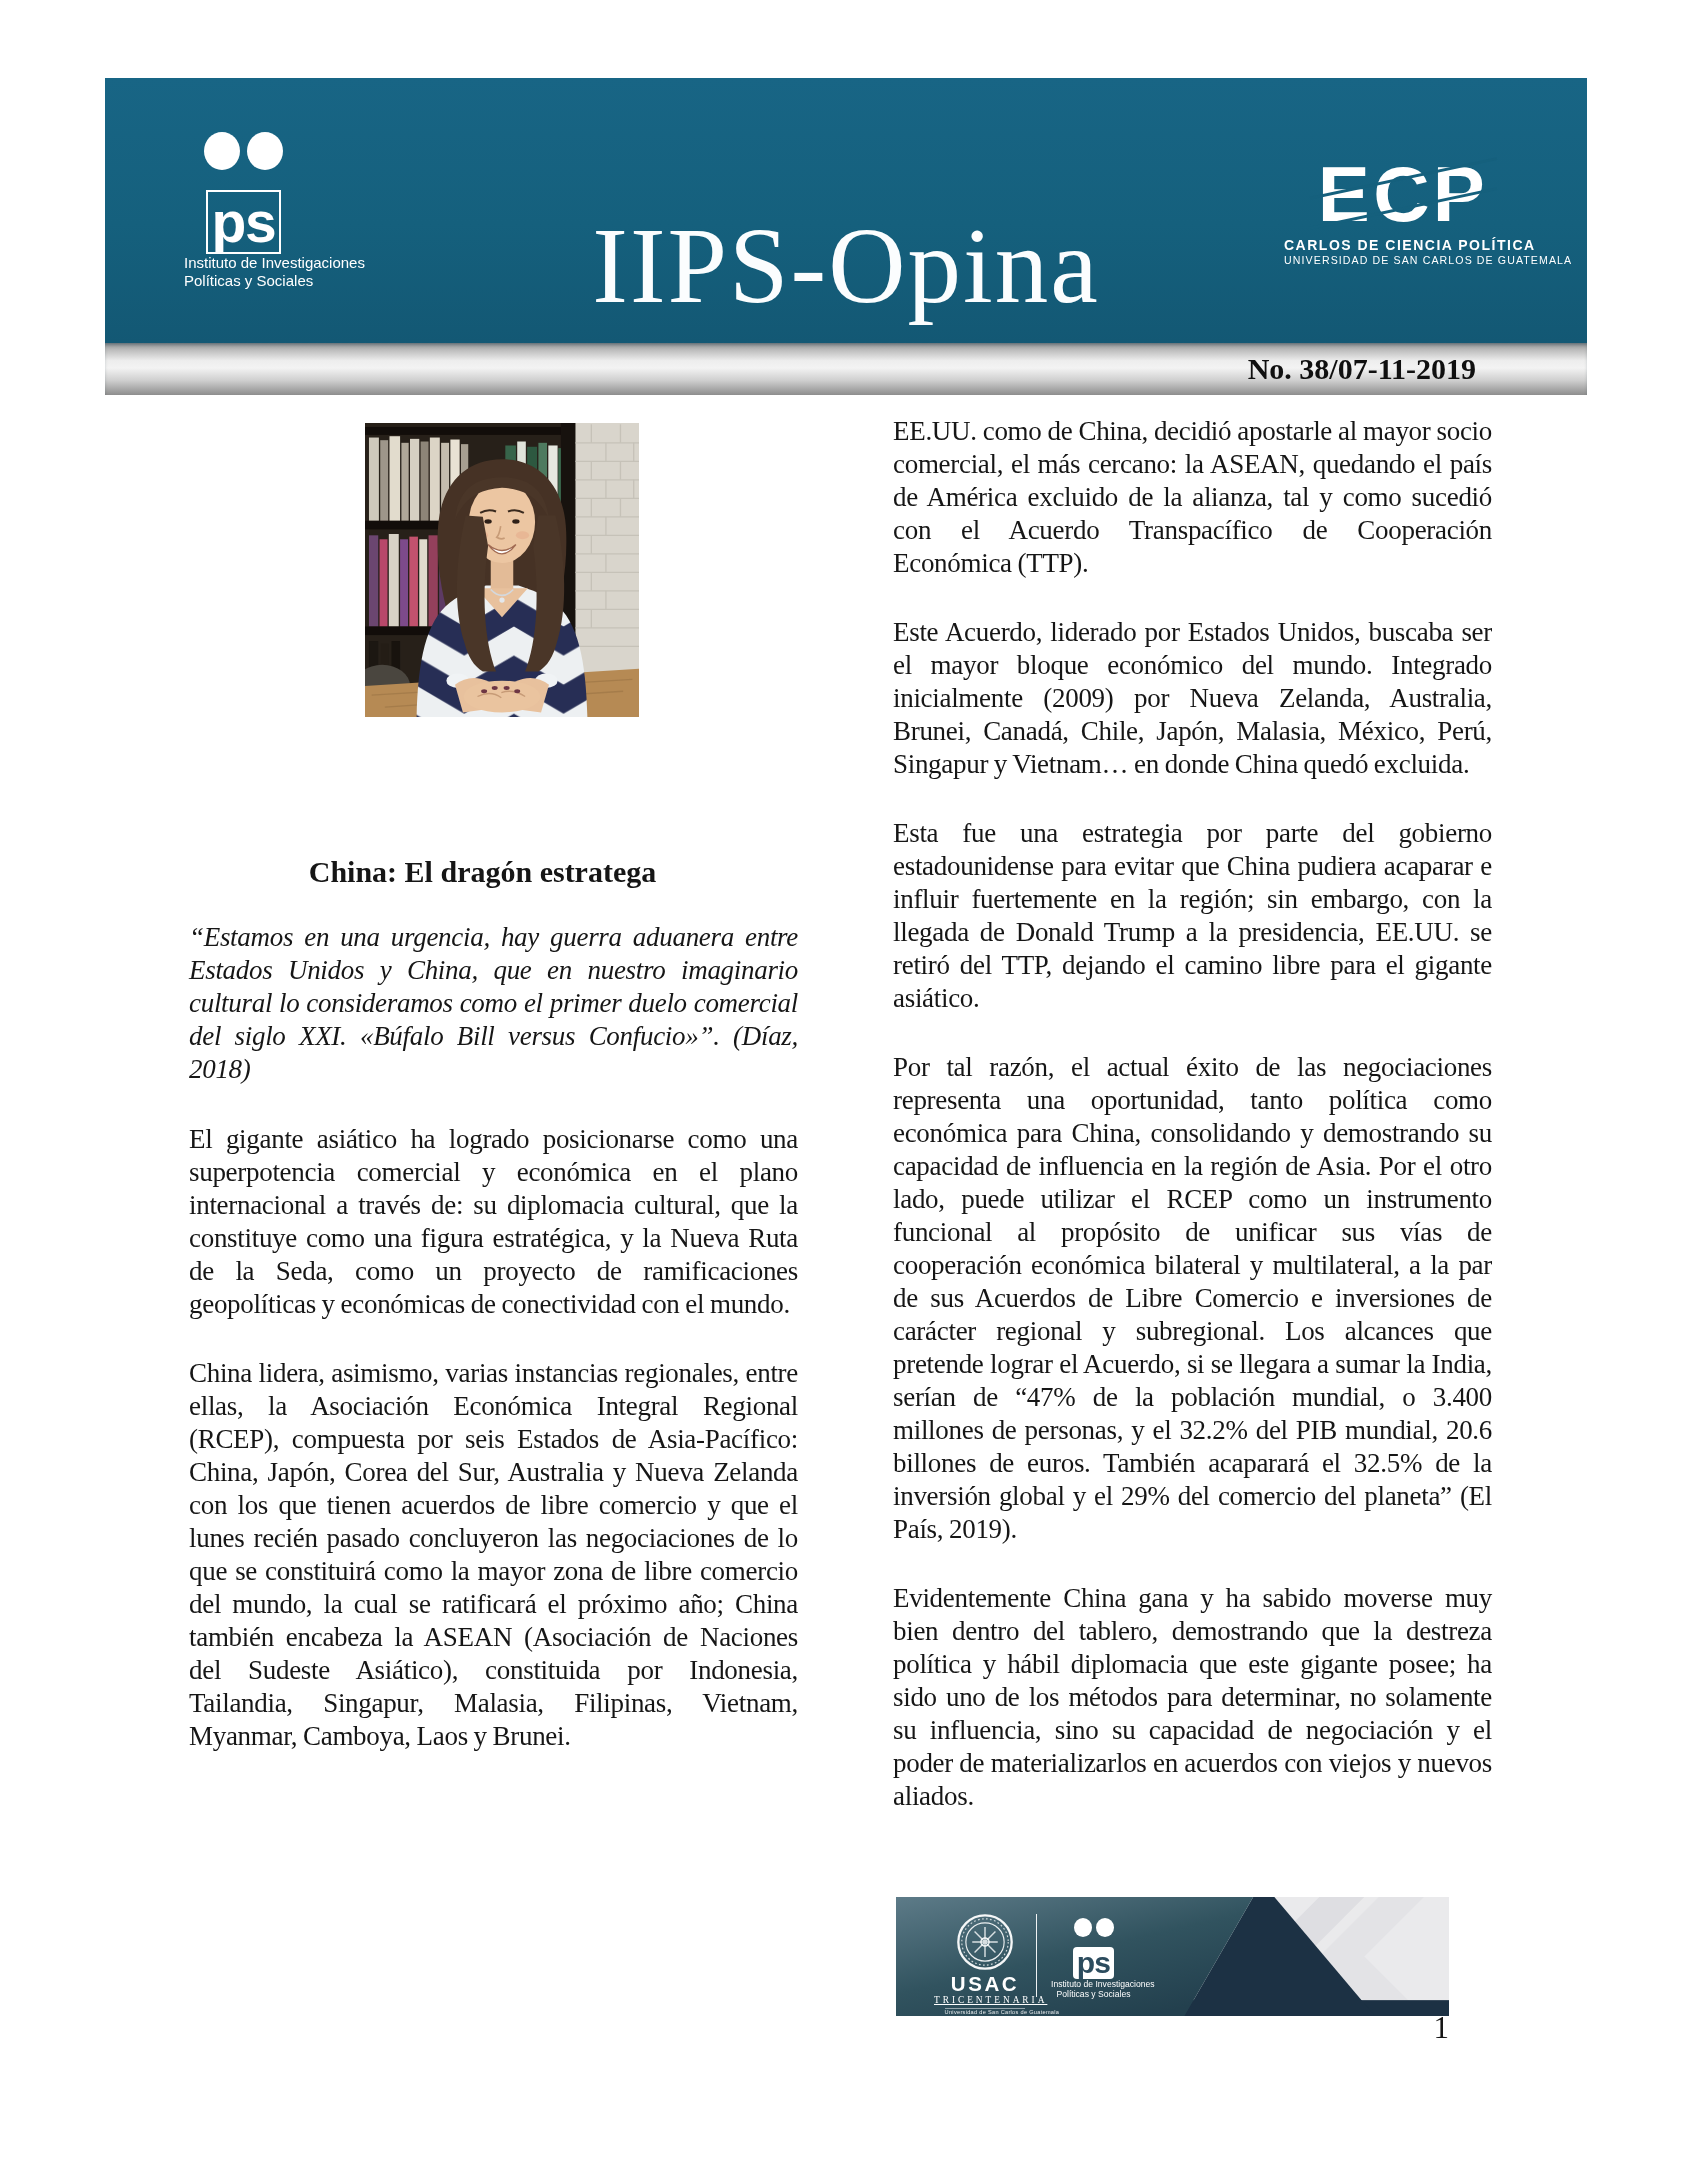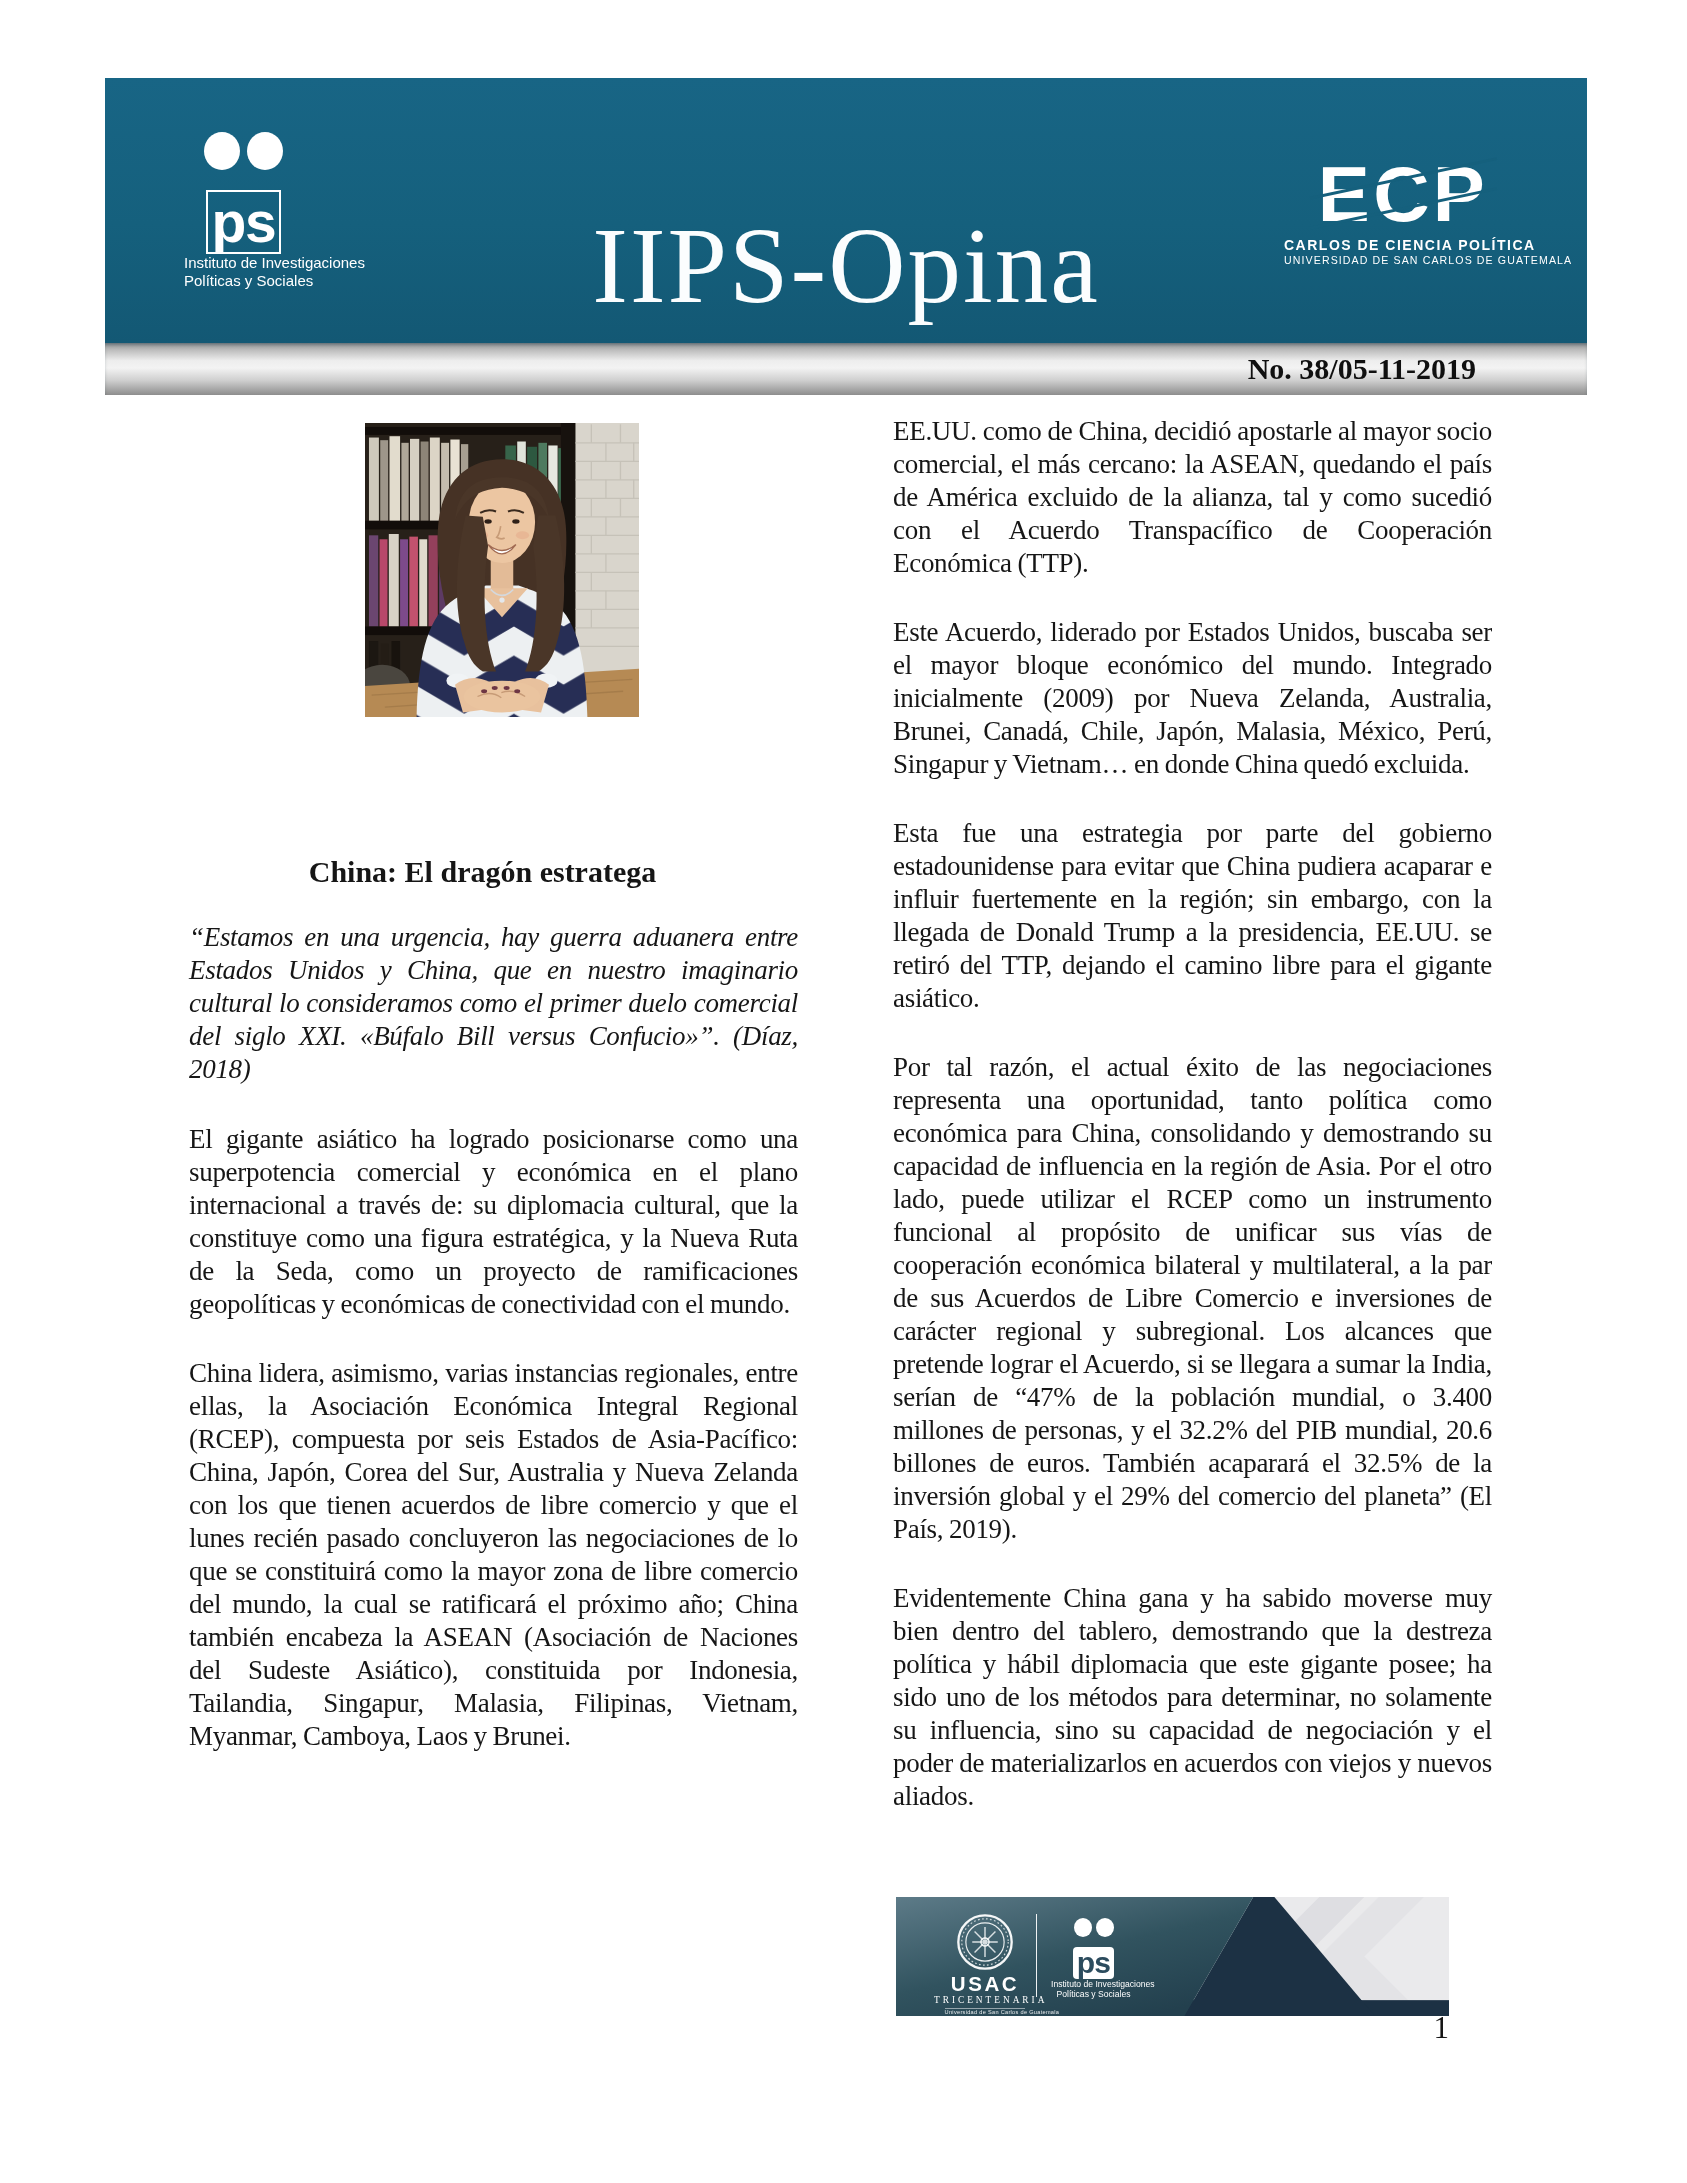--- a/index.html
+++ b/index.html
@@ -57,21 +57,21 @@
   .col p{margin:0 0 36px 0;}
   .col-left{left:189px;top:1123px;width:609px;}
   .col-right{left:893px;top:415px;width:599px;}
 
   
   .footer-banner{left:896px;top:1897px;width:553px;height:119px;}
   .fb-bg{position:absolute;inset:0;width:100%;height:100%;}
   .usac{position:absolute;left:38px;top:16px;width:102px;text-align:center;color:#fff;}
   .usac-seal{width:58px;height:58px;}
   .usac-word{font:700 20.5px/22px "Liberation Sans",sans-serif;letter-spacing:2.6px;}
-  .usac-sub{font:400 9.3px/11.2px "Liberation Serif",serif;letter-spacing:3px;}
+  .usac-sub{font:400 9.3px/11.2px "Liberation Serif",serif;letter-spacing:3px;text-decoration:underline;}
   .usac-tiny{font:400 5.6px/7.3px "Liberation Sans",sans-serif;letter-spacing:0.3px;opacity:.9;
      border-top:0.7px solid rgba(255,255,255,.55);margin:1.3px 10.6px 0;padding-top:0.7px;white-space:nowrap;}
   .fb-sep{position:absolute;left:140px;top:17px;width:1.3px;height:83px;background:rgba(255,255,255,.92);}
   .fb-ips{position:absolute;left:155px;top:21px;width:85px;text-align:center;}
   .fb-ips .ips-dots{gap:4px;}
   .fb-ips .ips-dot{width:18px;height:19px;}
   .fb-ips .ips-block{height:38px;gap:2.6px;margin-top:4px;}
   .fb-ips .ips-stem{width:6px;border-radius:1.3px;}
   .fb-ips .ips-box{background:#fff;border:none;border-radius:4px;padding:0 4px;}
   .fb-ips .ips-box span{font:700 30px/32px "Liberation Sans",sans-serif;color:#2c4c5e;letter-spacing:-0.7px;}
@@ -109,21 +109,21 @@
       <span class="ecp-word">ECP</span>
       <i class="ecp-line l1"></i>
       <i class="ecp-line l2"></i>
     </span>
     <div class="ecp-cap1">CARLOS DE CIENCIA POLÍTICA</div>
     <div class="ecp-cap2">UNIVERSIDAD DE SAN CARLOS DE GUATEMALA</div>
   </div>
 </header>
 
 <div class="abs issue-bar">
-  <span>No. 38/05-11-2019</span>
+  <span>No. 38/07-11-2019</span>
 </div>
 
 <figure class="abs portrait" style="margin:0;">
   <svg viewBox="0 0 414 445" preserveAspectRatio="none">
     <defs>
       <pattern id="chev" width="150" height="88" patternUnits="userSpaceOnUse">
         <rect width="150" height="88" fill="#edf0f2"></rect>
         <path d="M0,44 L75,0 L150,44 L150,88 L75,44 L0,88 Z" fill="#272e55"></path>
       </pattern>
     </defs>

